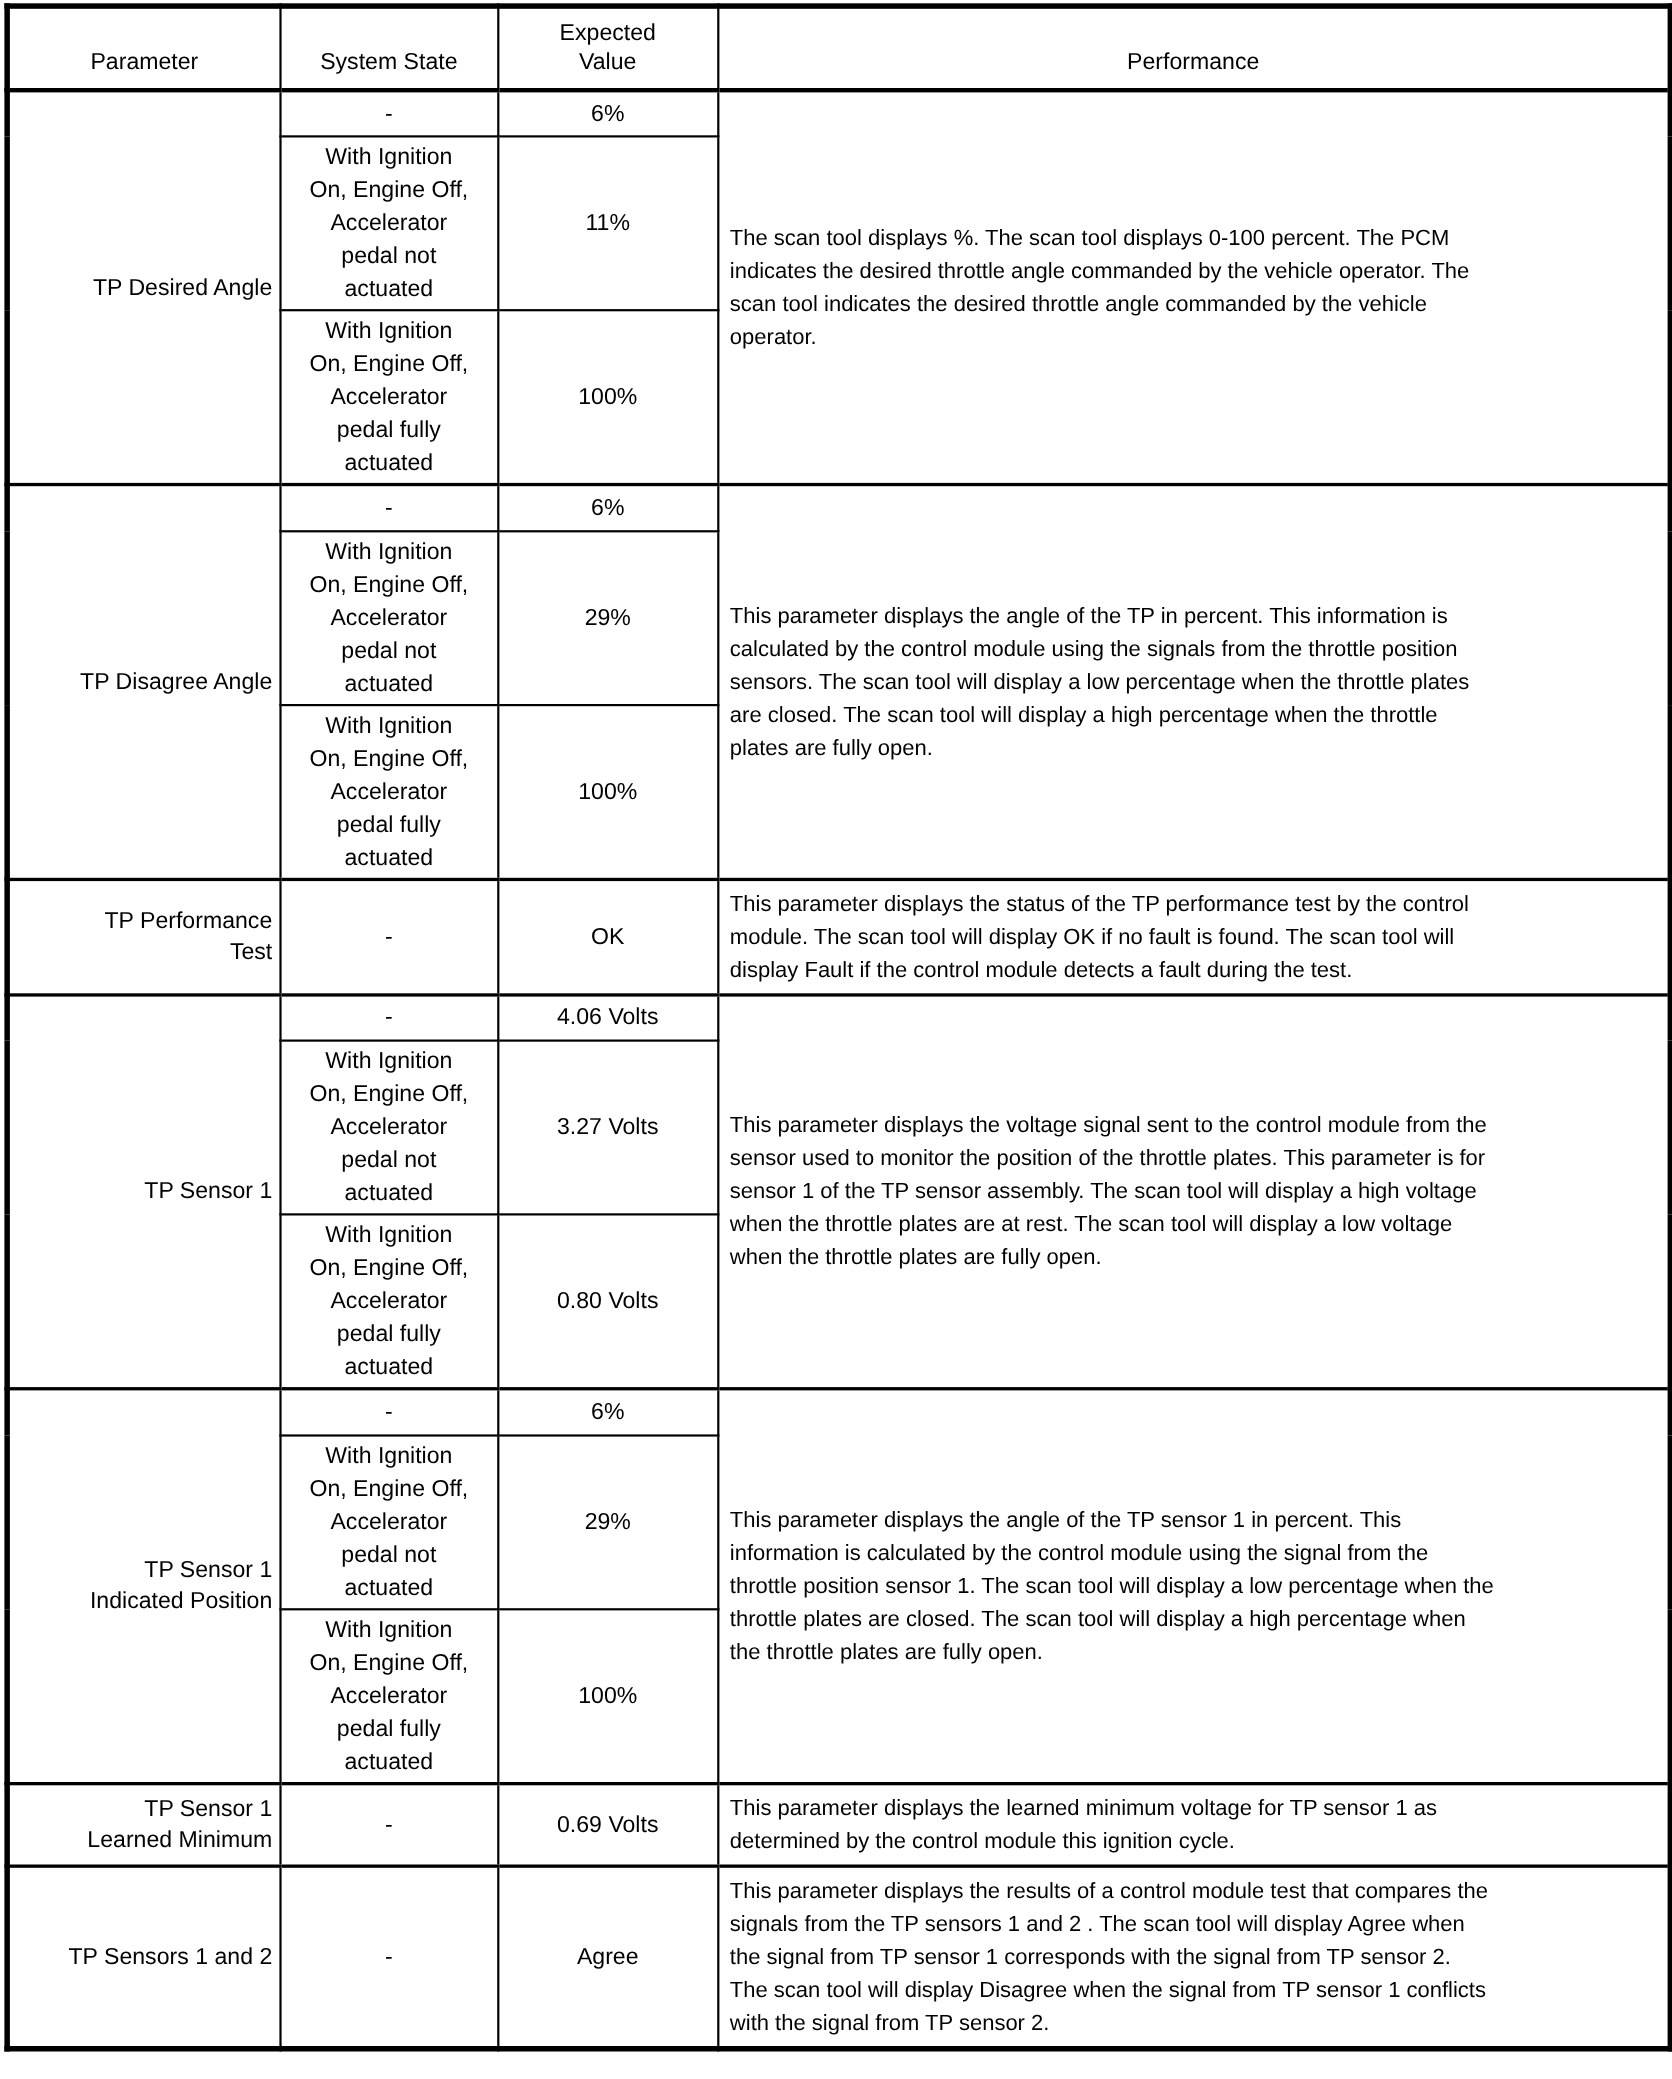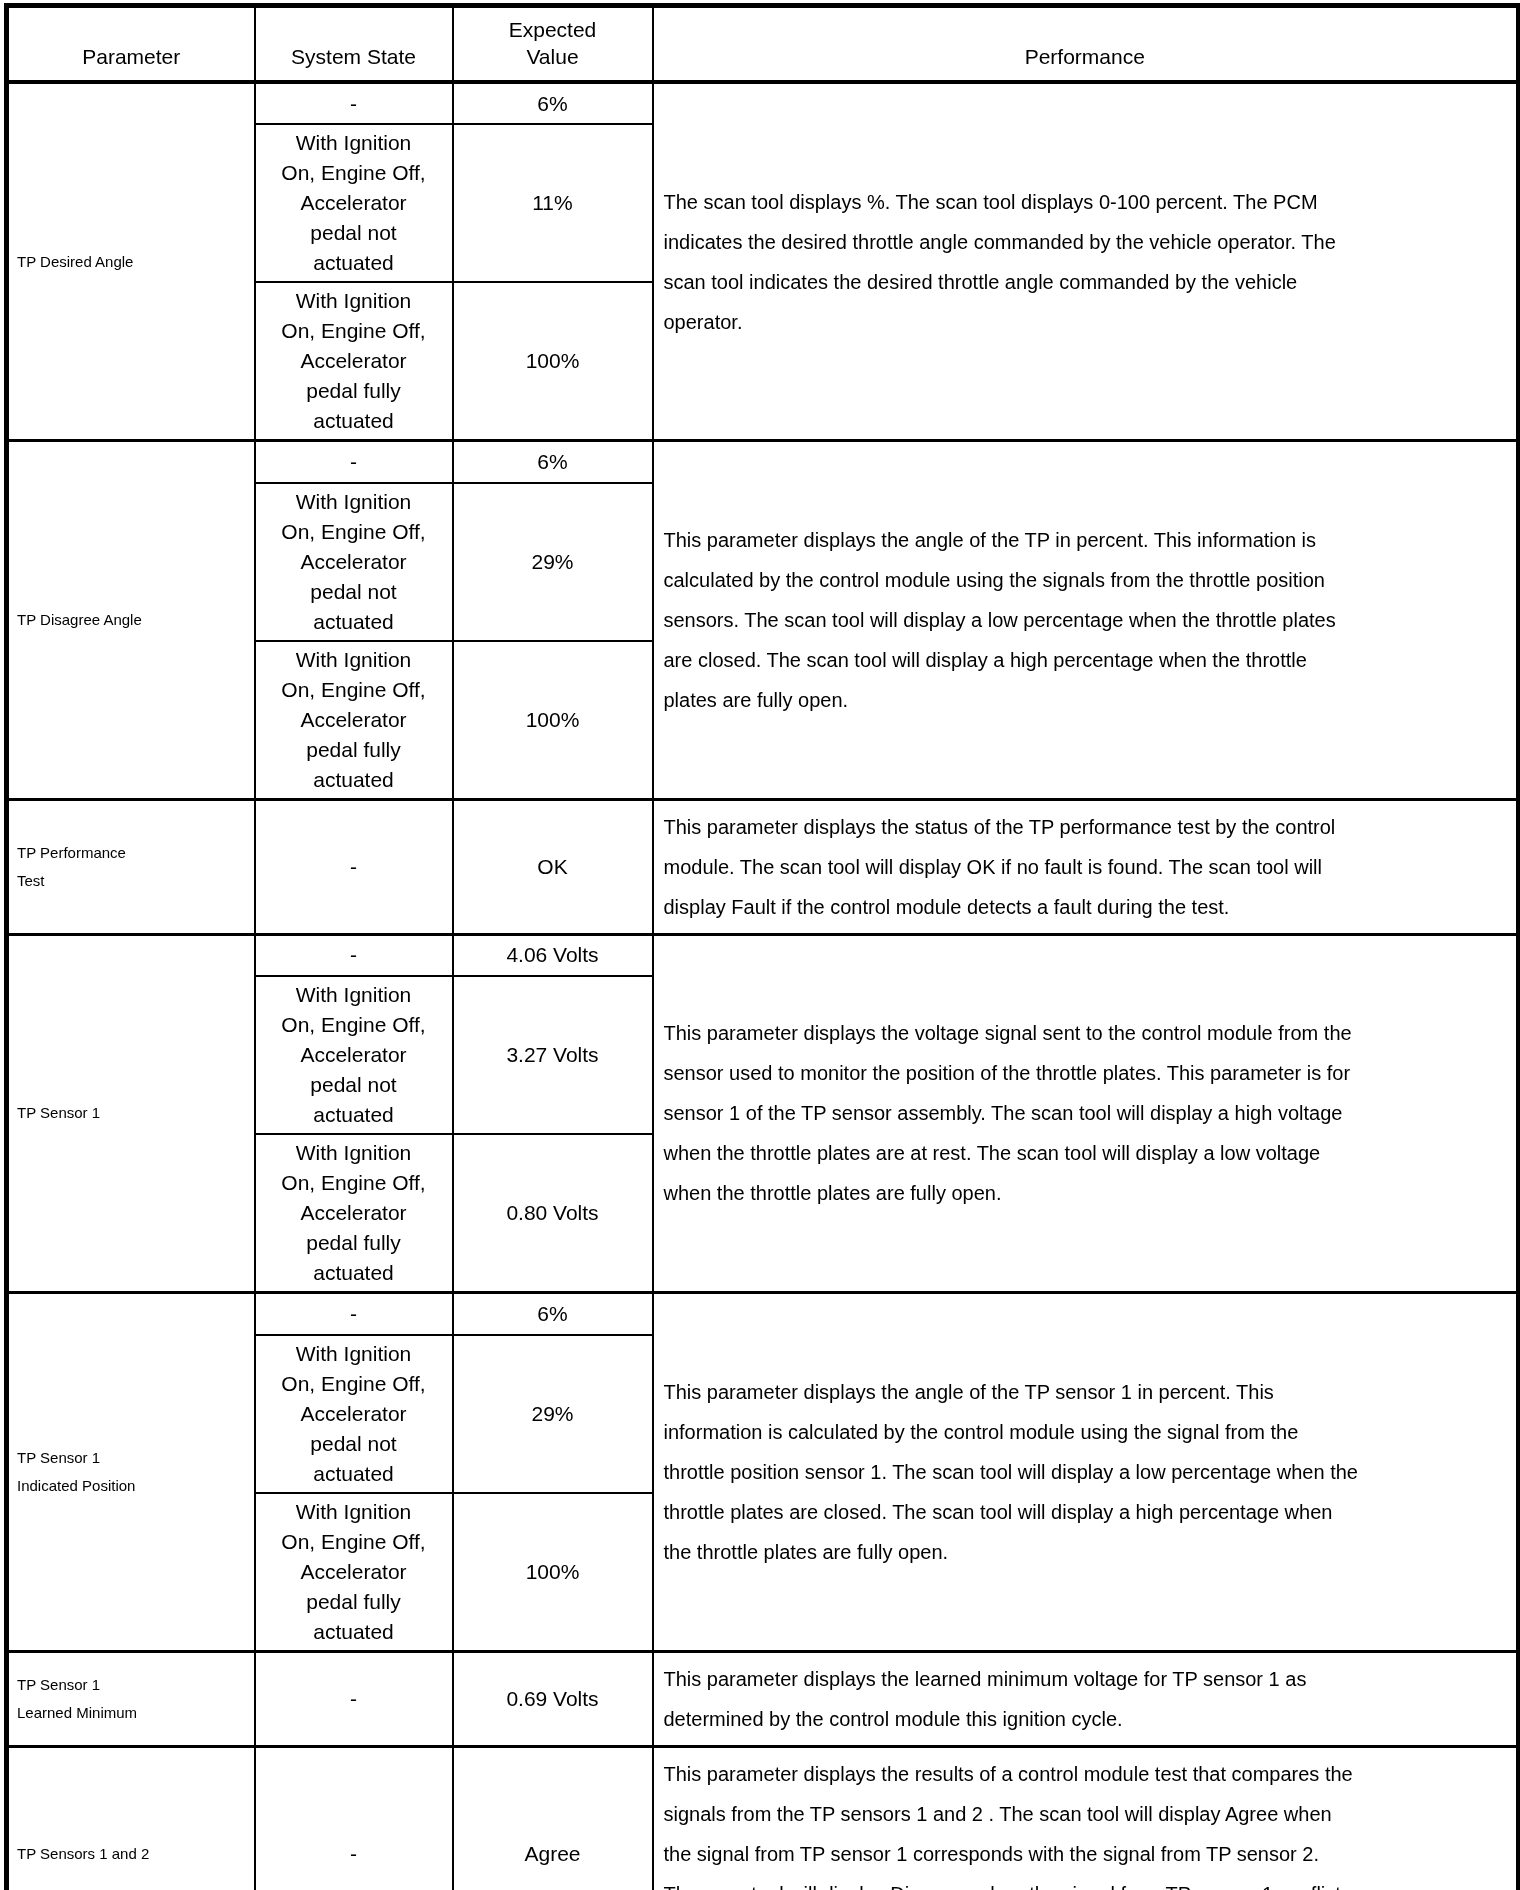--- a/index.html
+++ b/index.html
@@ -45,43 +45,43 @@
   }
   td {
     border: 2px solid #000000;
     vertical-align: middle;
     box-sizing: border-box;
   }
   tr.group-start td {
     border-top: 3px solid #000000;
   }
   .param-cell {
-    text-align: left;
-    font-size: 15px;
+    text-align: right;
+    font-size: 21px;
     line-height: 28px;
     white-space: pre-line;
     padding: 5px 6px 5px 8px;
   }
   .state-cell {
     text-align: center;
     font-size: 21px;
     line-height: 30px;
     white-space: pre-line;
     padding: 3px 4px;
   }
   .value-cell {
     text-align: center;
     font-size: 21px;
     line-height: 30px;
     padding: 5px 10px;
   }
   .desc-cell {
     text-align: left;
     font-size: 20px;
-    line-height: 40px;
+    line-height: 30px;
     white-space: pre-line;
     padding: 6px 6px 6px 10px;
     margin-left: 36px;
   }
   tr.dash-row .state-cell,
   tr.dash-row .value-cell {
     height: 42px;
     padding: 3px 4px;
   }
   tr.single-row .state-cell,

